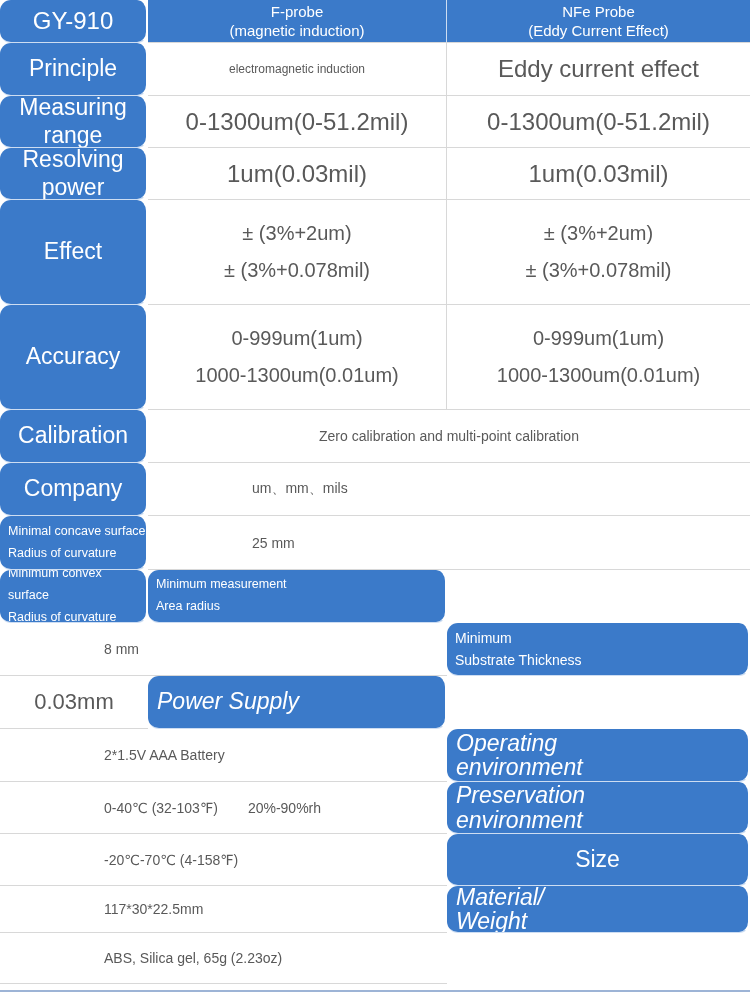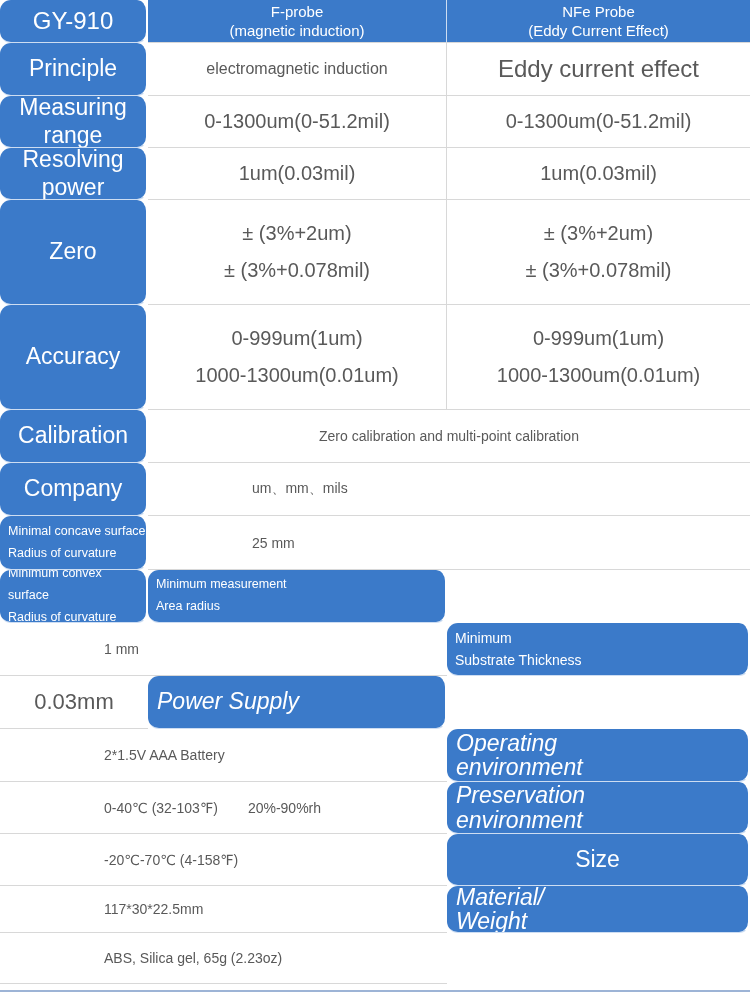--- a/index.html
+++ b/index.html
@@ -76,27 +76,27 @@
 
   
   .val {
     background: #ffffff;
     color: #595959;
     display: flex;
     flex-direction: column;
     align-items: center;
     justify-content: center;
     text-align: center;
-    font-size: 20px;
+    font-size: 24px;
     border-bottom: 1px solid #d8d8d8;
     overflow: hidden;
   }
   .val.mid { border-right: 1px solid #d8d8d8; }
   .val.big { font-size: 24px; }
-  .val.sm  { font-size: 16px; }
+  .val.sm  { font-size: 12px; }
   .val.two { line-height: 1.85; font-size: 20px; }
   .val.v22 { font-size: 22px; }
 
   .span2 {
     grid-column: span 2;
     flex-direction: row;
     justify-content: flex-start;
     padding-left: 104px;
     font-size: 14px;
     text-align: left;
@@ -147,21 +147,21 @@
   <div class="val mid">0-1300um(0-51.2mil)</div>
   <div class="val">0-1300um(0-51.2mil)</div>
 
   <div class="lbl">
     <span class="ln">Resolving</span>
     <span class="ln">power</span>
   </div>
   <div class="val mid">1um(0.03mil)</div>
   <div class="val">1um(0.03mil)</div>
 
-  <div class="lbl">Zero</div>
+  <div class="lbl">Effect</div>
   <div class="val mid two">
     <span class="ln">± (3%+2um)</span>
     <span class="ln">± (3%+0.078mil)</span>
   </div>
   <div class="val two">
     <span class="ln">± (3%+2um)</span>
     <span class="ln">± (3%+0.078mil)</span>
   </div>
 
   <div class="lbl">Accuracy</div>
@@ -188,21 +188,21 @@
 
   <div class="lbl small">
     <span class="ln">Minimum convex surface</span>
     <span class="ln">Radius of curvature</span>
   </div>
 
   <div class="lbl small">
     <span class="ln">Minimum measurement</span>
     <span class="ln">Area radius</span>
   </div>
-  <div class="val span2">1 mm</div>
+  <div class="val span2">8 mm</div>
 
   <div class="lbl small2">
     <span class="ln">Minimum</span>
     <span class="ln">Substrate Thickness</span>
   </div>
   <div class="val v22">0.03mm</div>
 
   <div class="lbl left">Power Supply</div>
   <div class="val span2">2*1.5V AAA Battery</div>
 

